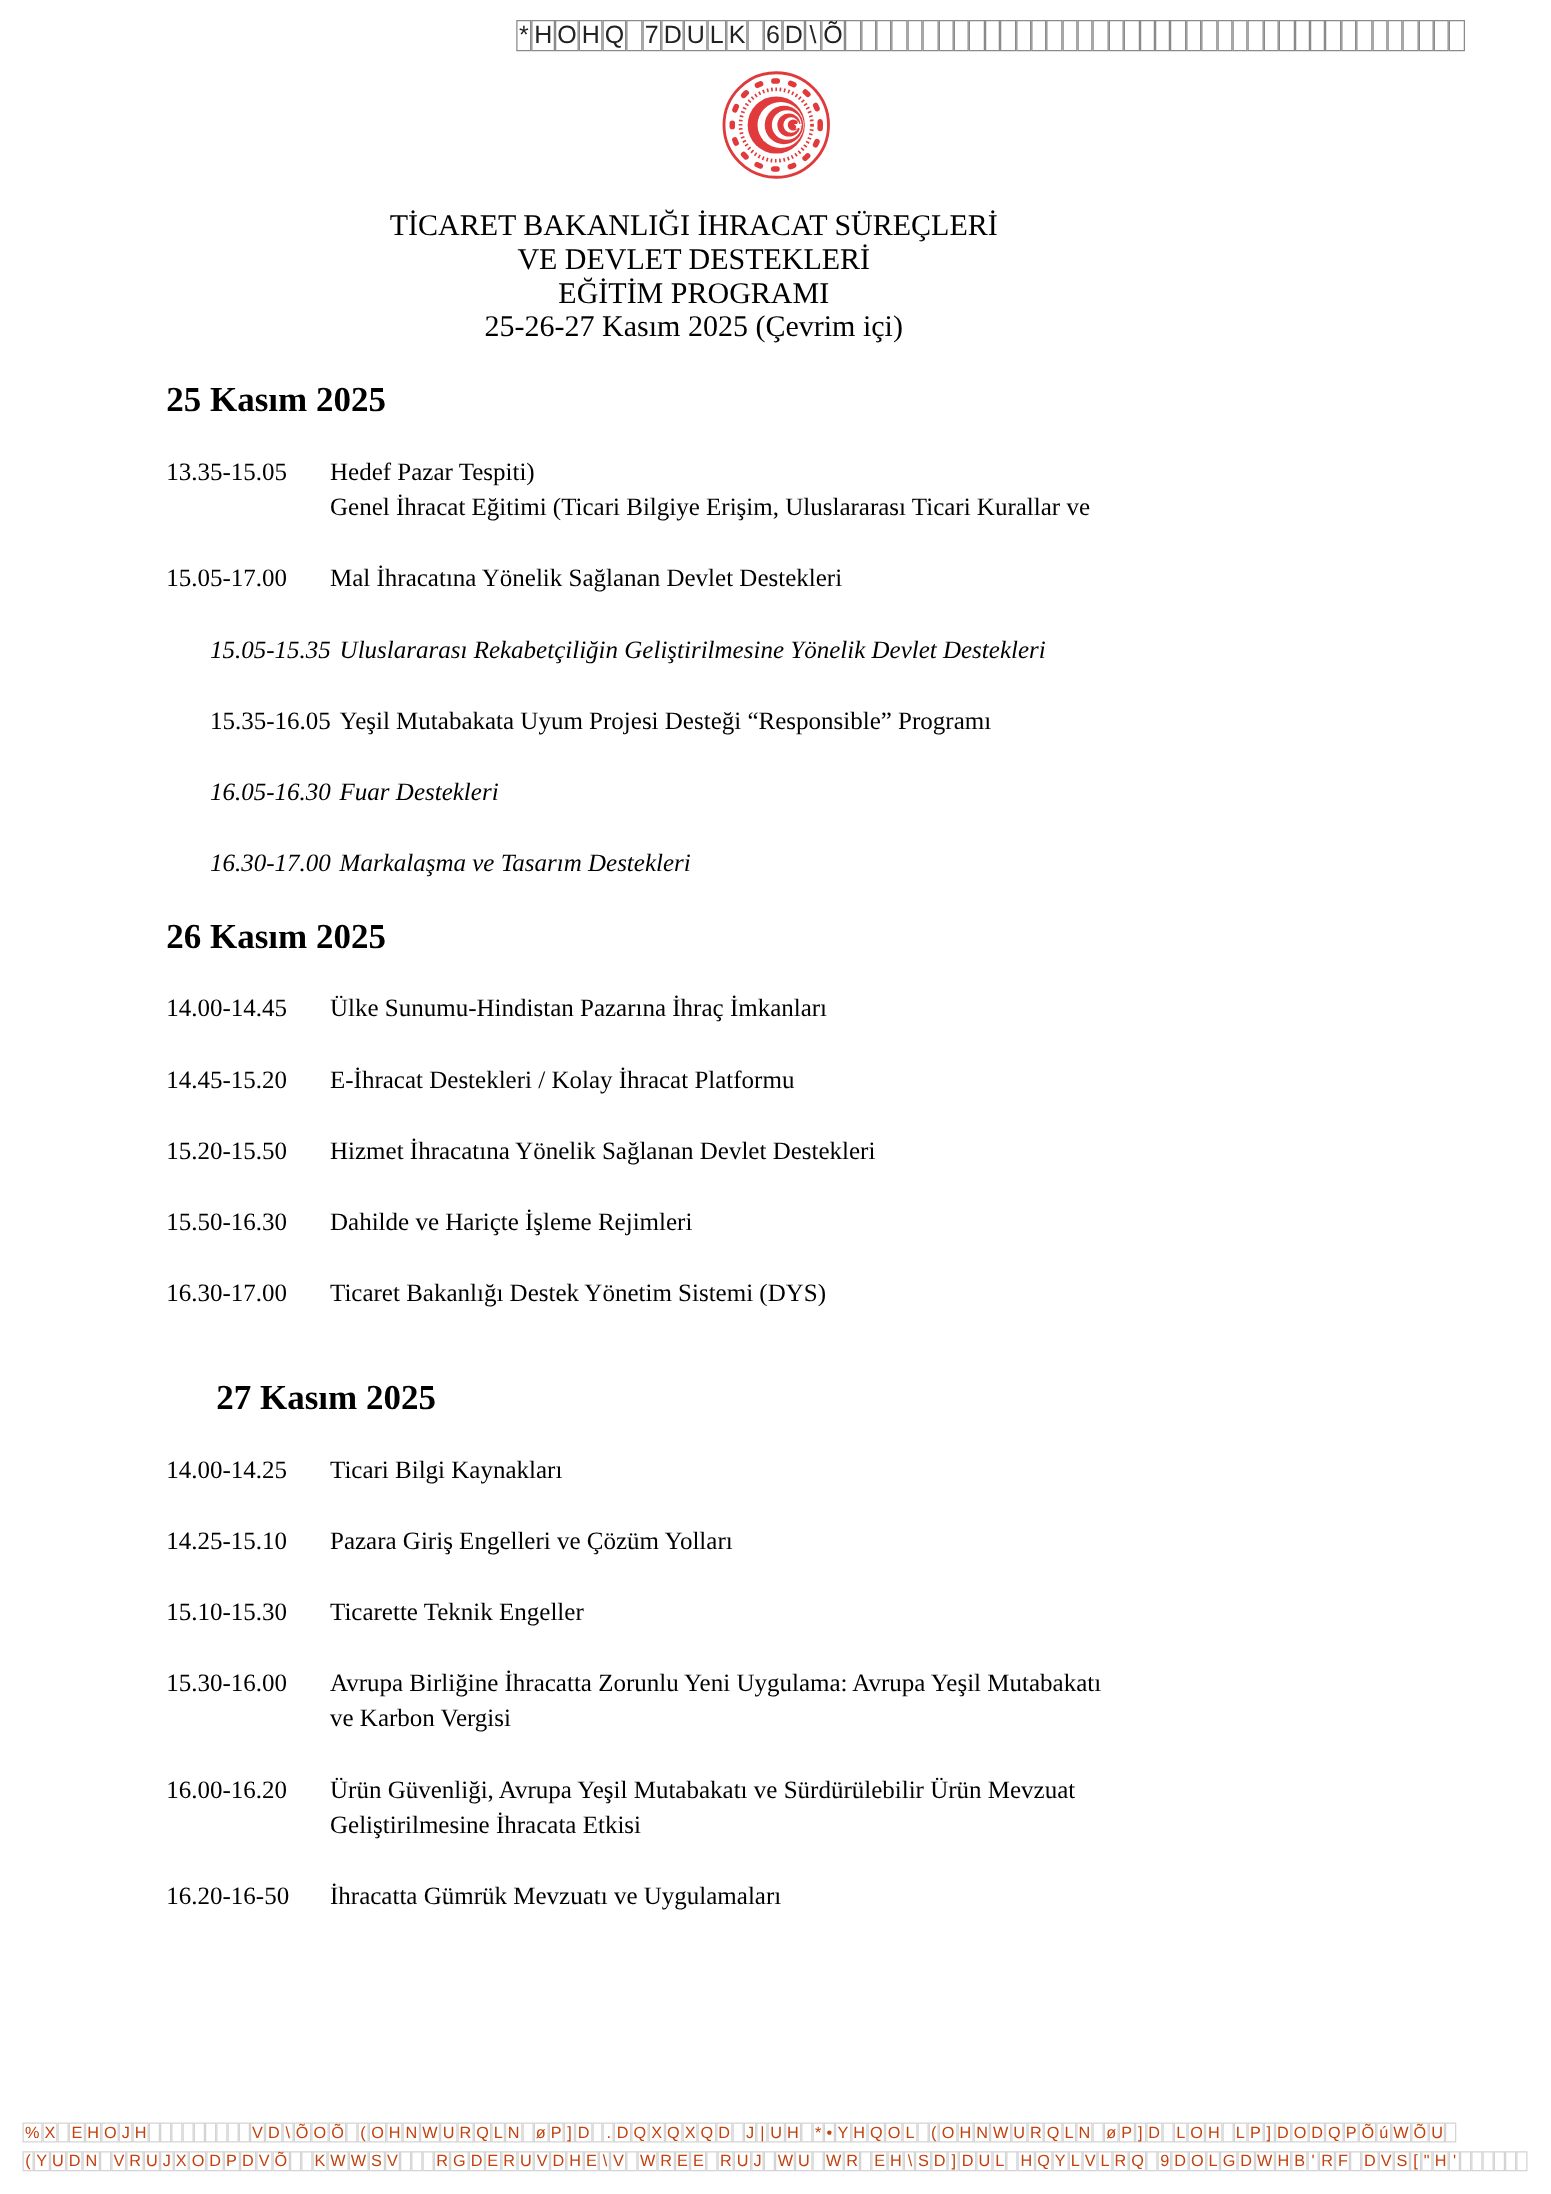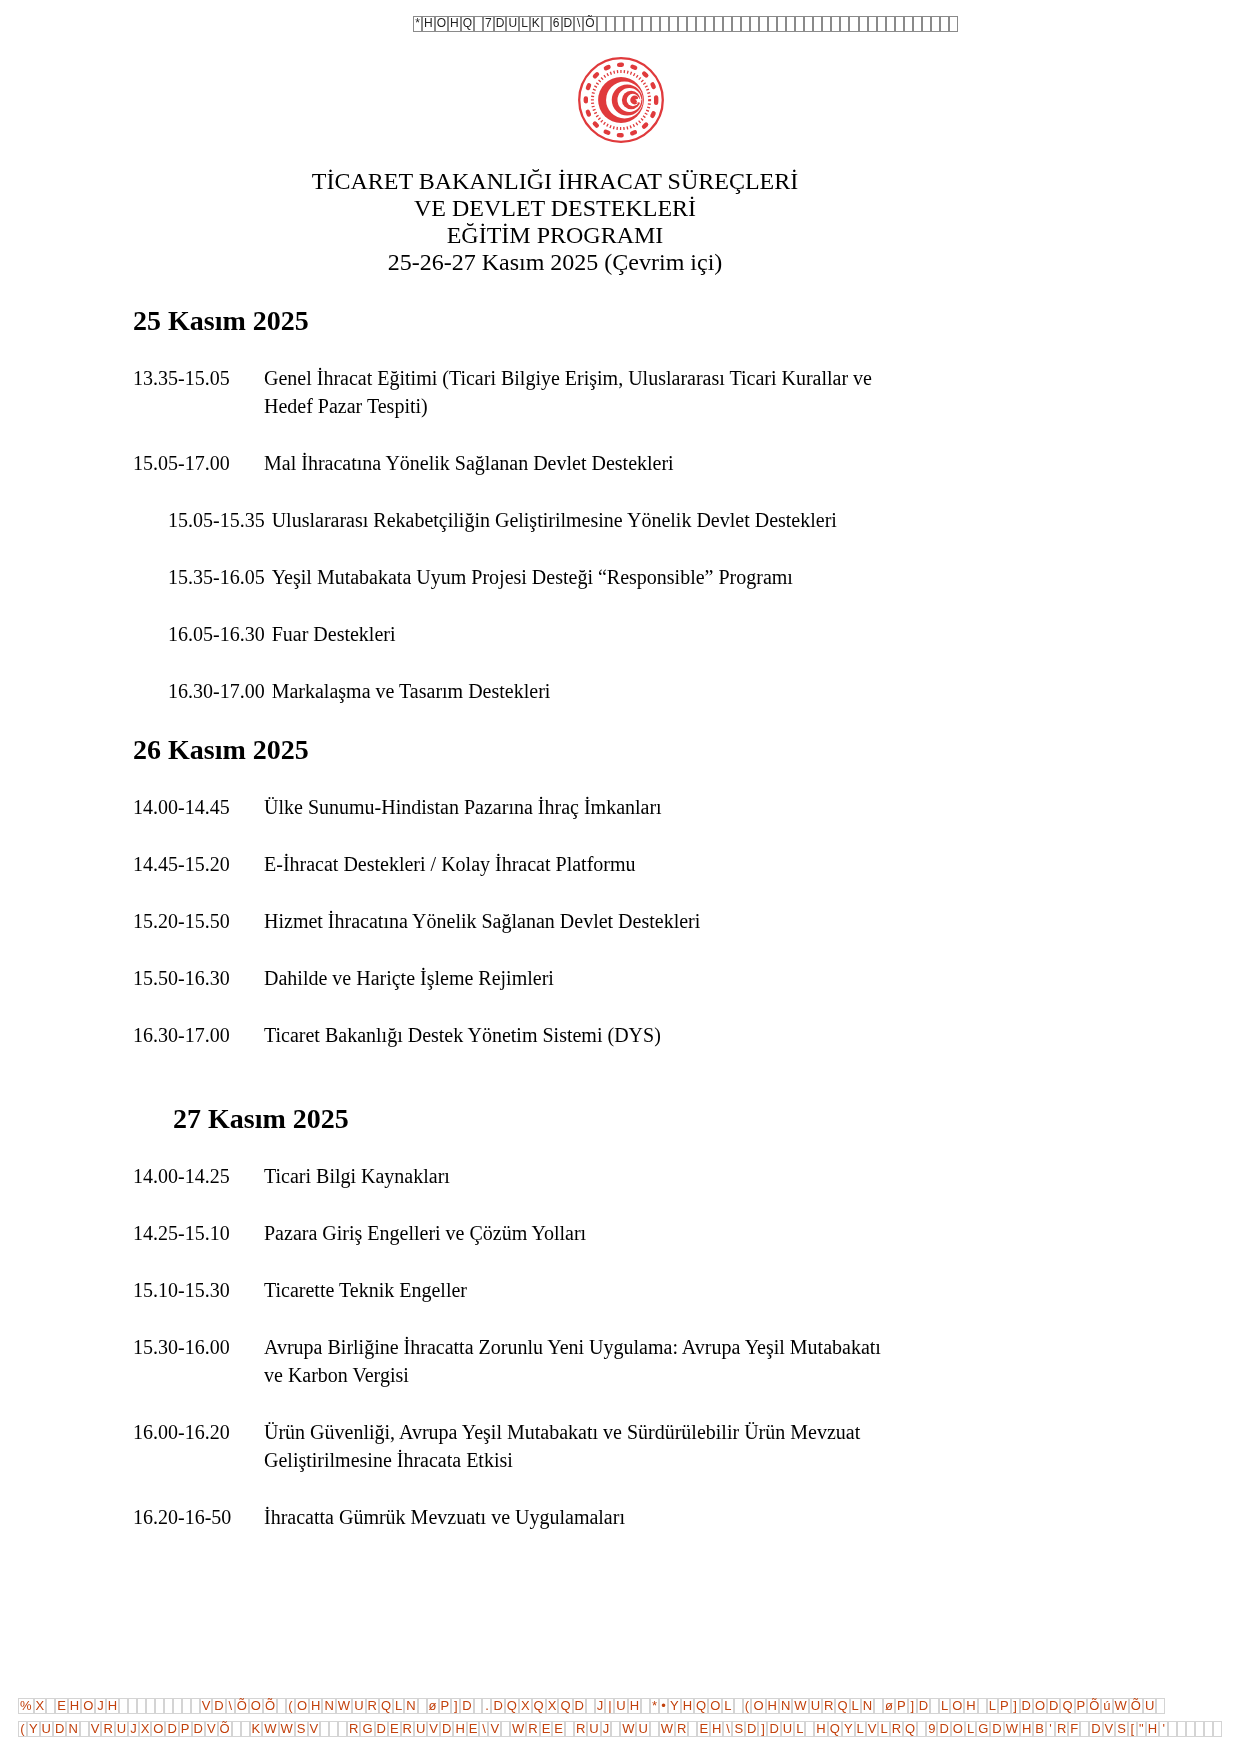--- a/index.html
+++ b/index.html
@@ -1,40 +1,40 @@
 <!DOCTYPE html>
 <html><head>
 <meta charset="utf-8">
 <style>
   html,body{margin:0;padding:0;background:#fff;}
   .page{width:1241px;height:1755px;position:relative;background:#fff;overflow:hidden;
         font-family:"Liberation Serif", serif;color:#000;}
 
   
   .garbled-top{position:absolute;left:413px;top:16px;font-family:"Liberation Sans",sans-serif;
-               font-size:12px;color:#222;white-space:nowrap;}
+               font-size:20px;color:#222;white-space:nowrap;}
   .garbled-top .g{display:inline-block;border:1px solid #8a8a8a;min-width:0.42em;
                   padding:0 1px;line-height:1.15;text-align:center;}
 
   
   .logo{position:absolute;left:577px;top:52px;width:88px;height:96px;}
 
   
   .title-block{margin:168px 0 0 140px;width:830px;text-align:center;
                font-weight:normal;font-size:24px;line-height:27px;}
 
   .content{margin-left:133px;margin-right:80px;font-size:20px;}
   .day{font-weight:bold;margin-top:31px;line-height:28px;font-size:28px;}
   .day.gap-large{margin-top:56px;margin-left:40px;}
   .row{display:grid;grid-template-columns:131px 1fr;margin-top:29px;line-height:28px;}
   .row .topic{max-width:712px;}
   .row .l{display:block;}
   .subrow{margin-left:35px;margin-top:29px;line-height:28px;}
   .subrow .time{margin-right:7px;}
-  .it{}
+  .it{font-style:italic;}
   .rm{font-style:normal;}
 
   
   .garbled-footer{position:absolute;left:18px;font-family:"Liberation Sans",sans-serif;
                   font-size:13px;color:#c2410c;white-space:nowrap;}
   .garbled-footer.f1{top:1698px;}
   .garbled-footer.f2{top:1721px;}
   .garbled-footer .g{display:inline-block;border:1px solid #d4d4d4;min-width:0.38em;
                      padding:0 1px;line-height:1.1;text-align:center;}
 </style>
@@ -66,22 +66,22 @@
     <div>25-26-27 Kasım 2025 (Çevrim içi)</div>
   </div>
 
   <div class="content">
 
     <div class="day">25 Kasım 2025</div>
 
     <div class="row">
       <span class="time">13.35-15.05</span>
       <span class="topic">
+        <span class="l">Hedef Pazar Tespiti)</span>
         <span class="l">Genel İhracat Eğitimi (Ticari Bilgiye Erişim, Uluslararası Ticari Kurallar ve</span>
-        <span class="l">Hedef Pazar Tespiti)</span>
       </span>
     </div>
     <div class="row">
       <span class="time">15.05-17.00</span>
       <span class="topic">
         <span class="l">Mal İhracatına Yönelik Sağlanan Devlet Destekleri</span>
         <span class="l"></span>
       </span>
     </div>
 

